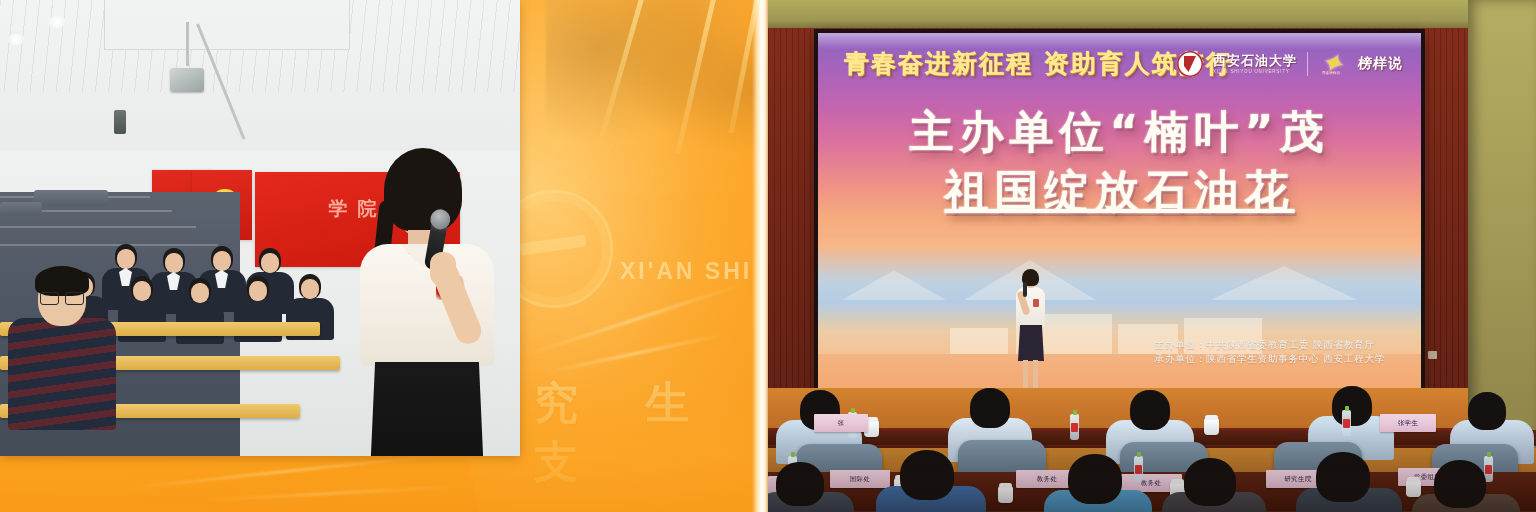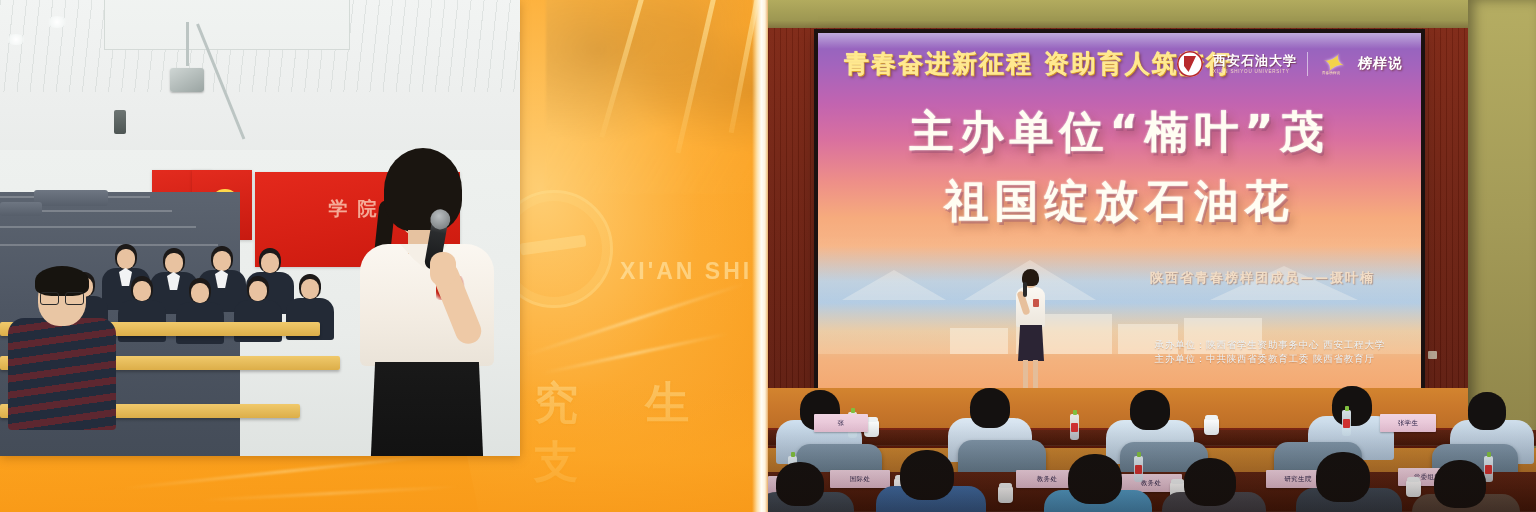--- a/index.html
+++ b/index.html
@@ -150,21 +150,21 @@
   .logo-star i{position:absolute;left:2px;top:1px;font-size:27px;line-height:27px;color:#f3d34a;
     text-shadow:0 0 3px #fff;transform:rotate(14deg);}
   .logo-star u{position:absolute;left:4px;top:22px;font-size:3.6px;color:#ffe9b8;text-decoration:none;white-space:nowrap;}
   .logo-calli{color:#fff;font-family:"DejaVu Sans",sans-serif;font-weight:700;font-size:14px;letter-spacing:1px;
     text-shadow:1px 1px 2px rgba(90,30,10,.6);transform:skewX(-6deg);}
 
   .scr-hero{position:absolute;left:0;top:70px;width:603px;text-align:center;}
   .hero-l1,.hero-l2{color:#fffdf2;font-family:"DejaVu Sans",sans-serif;font-weight:700;font-size:44px;
     letter-spacing:6px;white-space:nowrap;
     text-shadow:0 0 2px #fff, 2px 3px 0 rgba(140,70,110,.38), 4px 6px 9px rgba(110,50,30,.35);}
-  .hero-l2{margin-top:10px;}
+  .hero-l2{margin-top:0;text-decoration:underline;}
 
   .scr-city{position:absolute;left:0;bottom:34px;width:603px;height:120px;opacity:.45;
     background:
       linear-gradient(180deg,rgba(255,255,255,0) 0%,rgba(255,245,225,.32) 60%,rgba(255,235,205,.55) 100%);}
   .bld{position:absolute;bottom:34px;background:rgba(255,250,240,.45);}
   .mtn{position:absolute;bottom:88px;width:0;height:0;border-style:solid;
     border-color:transparent transparent rgba(255,252,245,.30) transparent;}
 
   .scr-role{position:absolute;right:46px;top:236px;color:#f2ddc6;font-family:"DejaVu Sans",sans-serif;
     font-weight:700;font-size:13px;letter-spacing:2px;white-space:nowrap;
@@ -378,25 +378,24 @@
           <u>青春榜样说</u>
         </div>
         <div class="logo-calli">榜样说</div>
       </div>
 
       <div class="scr-hero">
         <div class="hero-l1">主办单位“楠叶”茂</div>
         <div class="hero-l2">祖国绽放石油花</div>
       </div>
 
-      <div class="scr-role">陕西省青春榜样团成员——摄叶楠</div>
 
       <div class="scr-orgs">
+        <div class="org-line">主办单位：中共陕西省委教育工委    陕西省教育厅</div>
         <div class="org-line">承办单位：陕西省学生资助事务中心  西安工程大学</div>
-        <div class="org-line">主办单位：中共陕西省委教育工委    陕西省教育厅</div>
       </div>
 
       <div class="rsp">
         <div class="rsp-top"></div>
         <div class="rsp-skirt"></div>
         <div class="rsp-face"></div>
         <div class="rsp-hair"></div>
         <div class="rsp-badge"></div>
         <div class="rsp-arm"></div>
         <div class="rsp-mic"></div>

